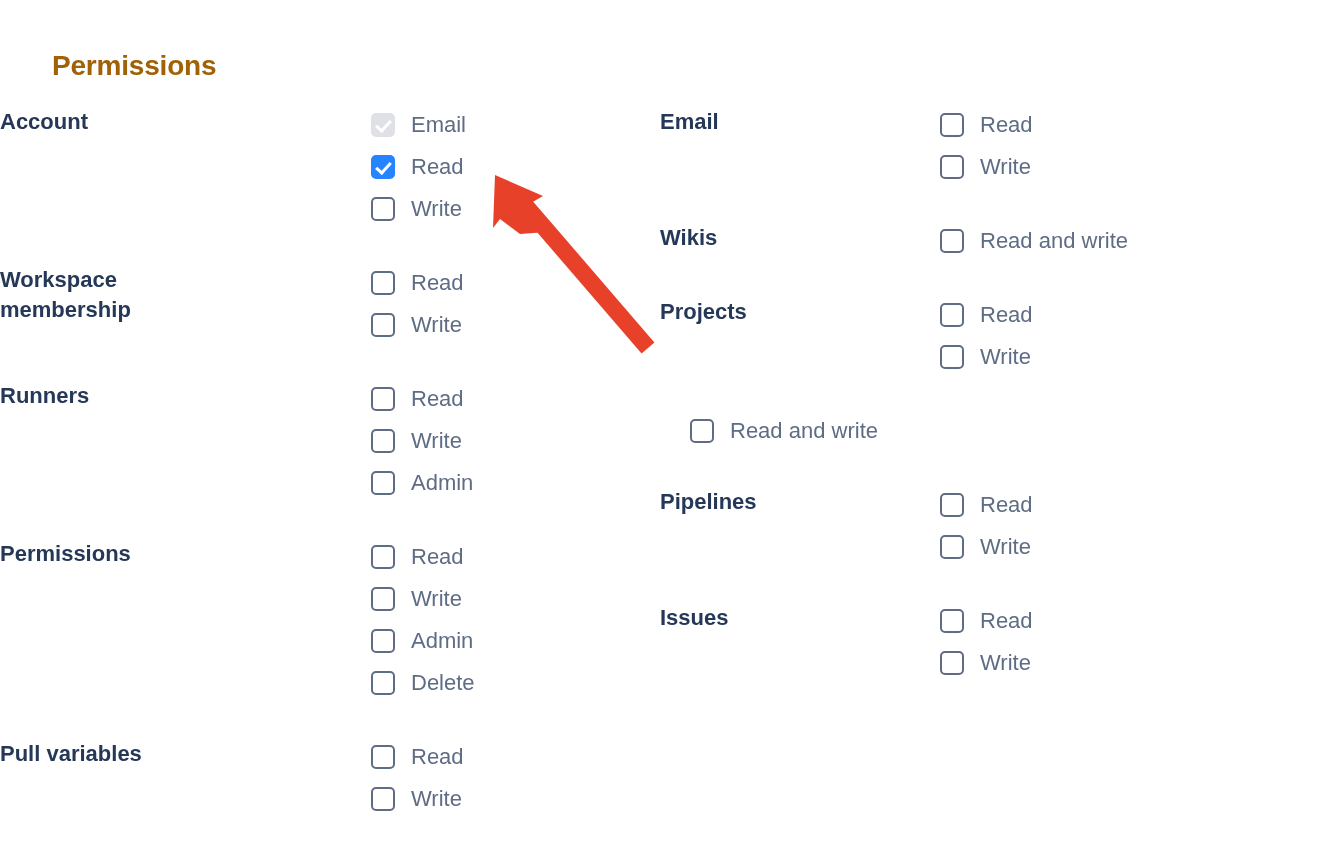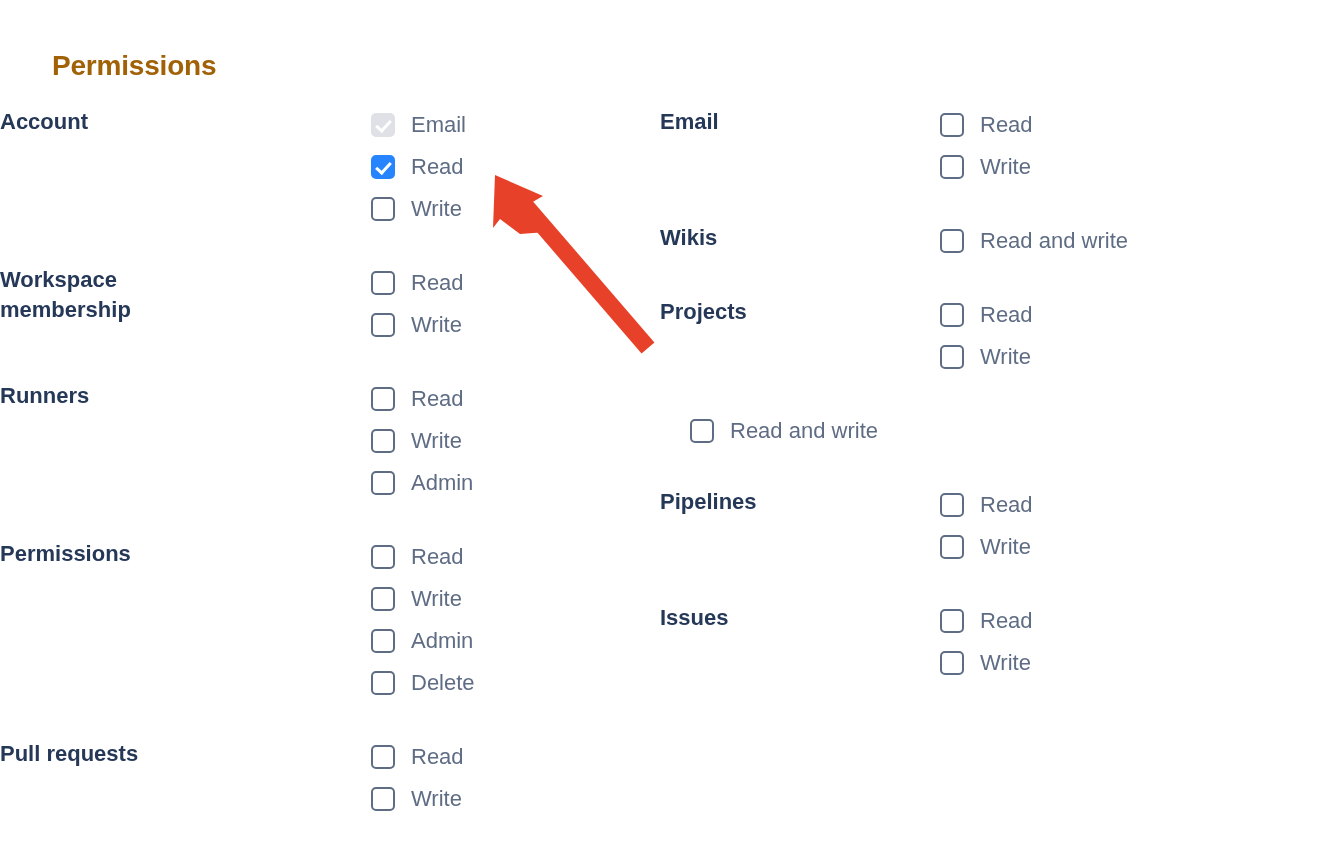--- a/index.html
+++ b/index.html
@@ -184,21 +184,21 @@
           <span class="cbox" role="checkbox" aria-checked="false"></span>
           <span class="perm-label">Admin</span>
         </div>
         <div class="perm-row">
           <span class="cbox" role="checkbox" aria-checked="false"></span>
           <span class="perm-label">Delete</span>
         </div>
       </div>
     </div>
     <div class="perm-group">
-      <div class="group-label">Pull requests</div>
+      <div class="group-label">Pull variables</div>
       <div class="group-options">
         <div class="perm-row">
           <span class="cbox" role="checkbox" aria-checked="false"></span>
           <span class="perm-label">Read</span>
         </div>
         <div class="perm-row">
           <span class="cbox" role="checkbox" aria-checked="false"></span>
           <span class="perm-label">Write</span>
         </div>
       </div>

